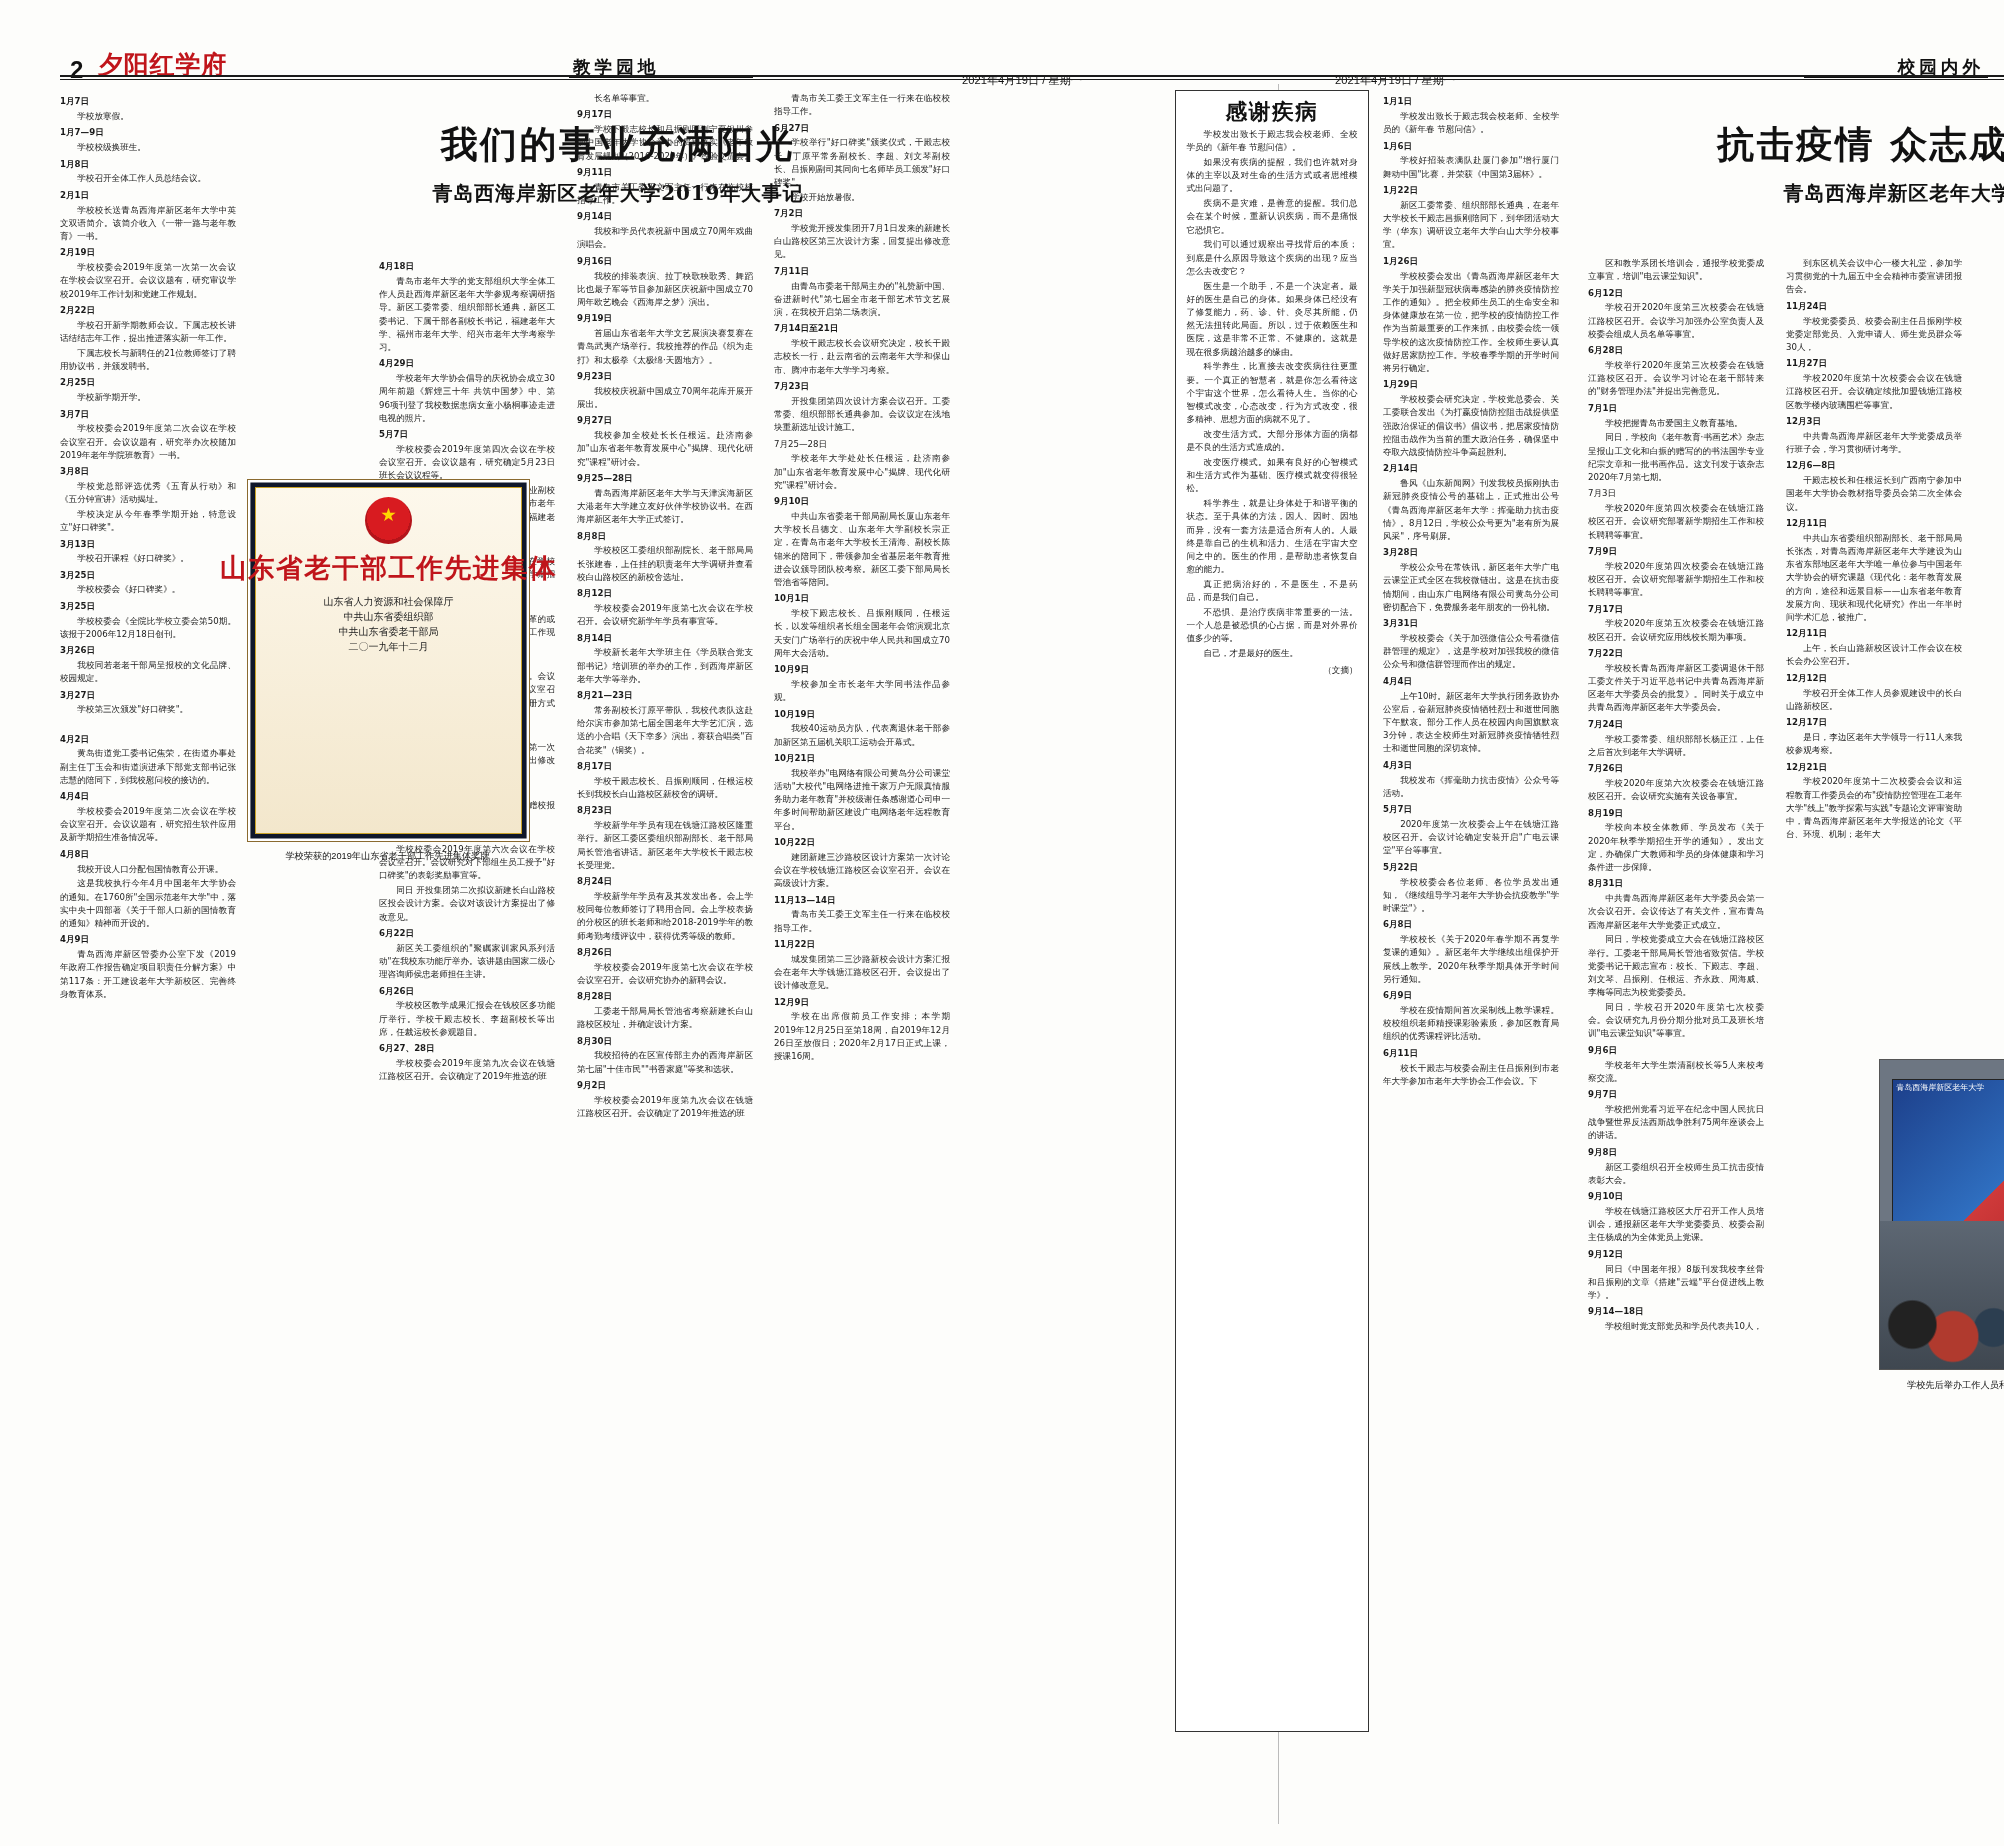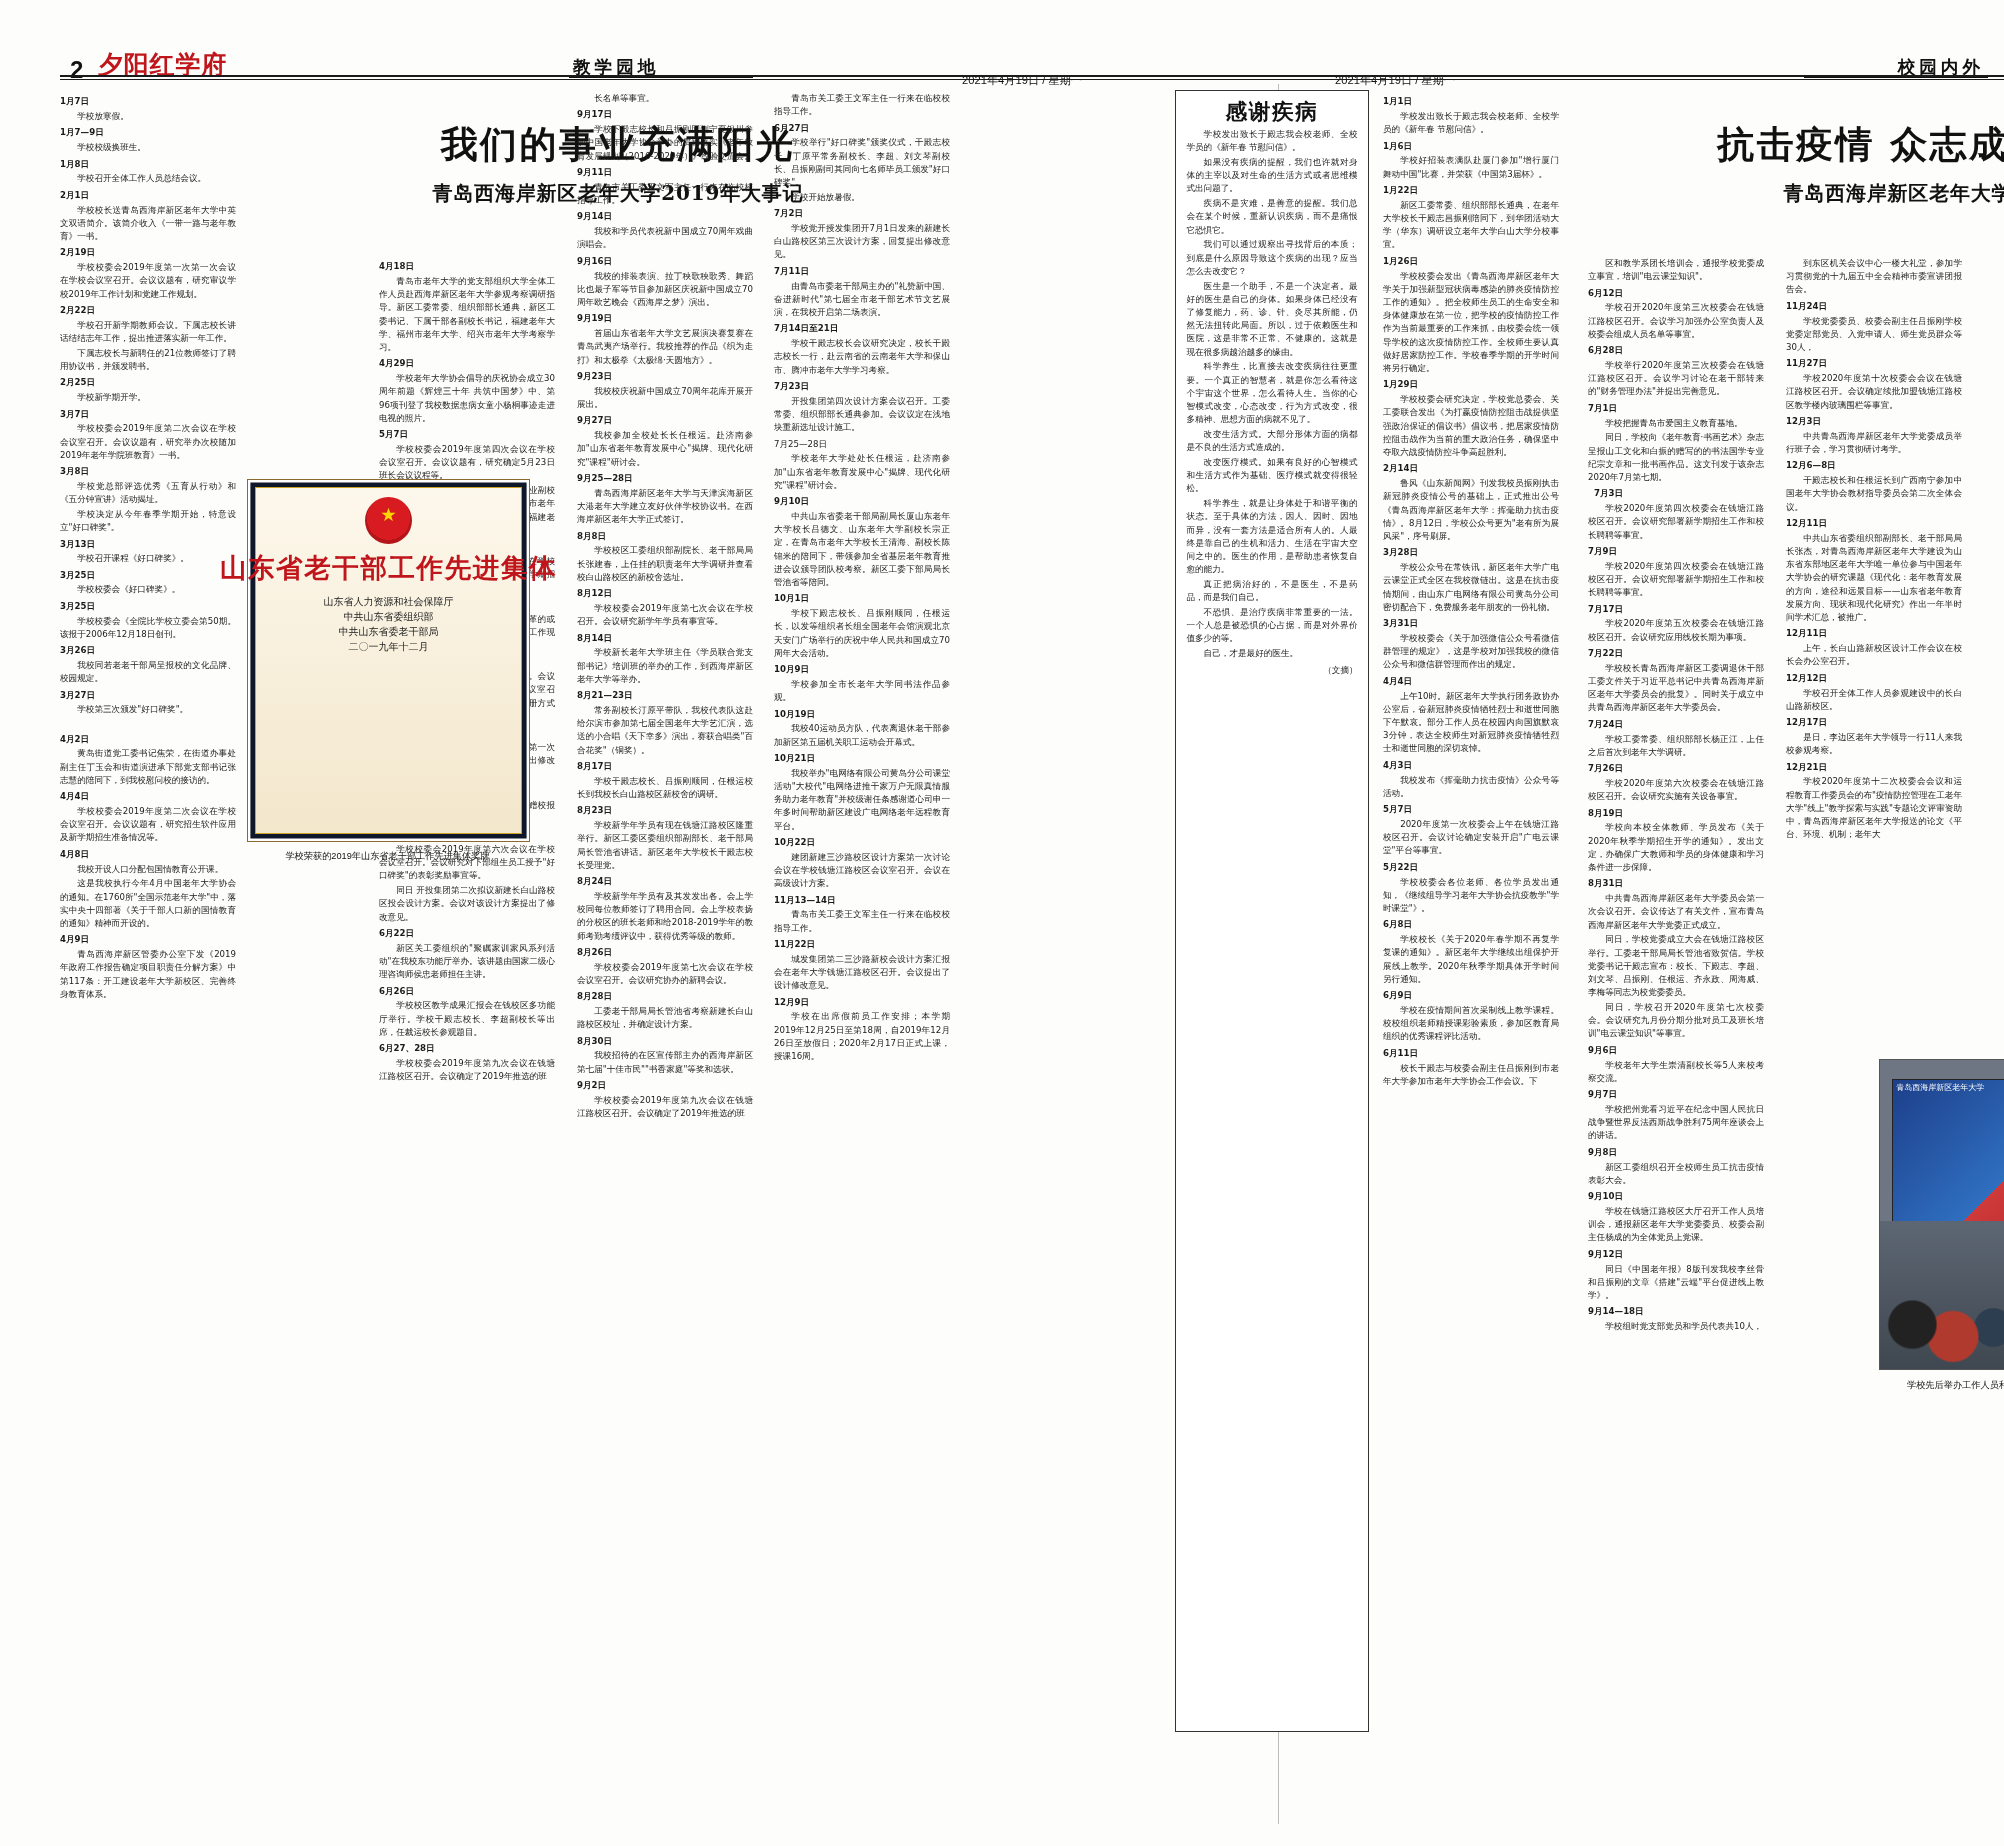--- a/index.html
+++ b/index.html
@@ -387,21 +387,21 @@
 
   <div class="col" id="col6" style="left:1588px;top:257px;width:176px;">
       <p>区和教学系团长培训会，通报学校党委成立事宜，培训"电云课堂知识"。</p>
       <p class="date" style="font-weight: bold; text-indent: 0px;">6月12日</p>
       <p>学校召开2020年度第三次校委会在钱塘江路校区召开。会议学习加强办公室负责人及校委会组成人员名单等事宜。</p>
       <p class="date" style="font-weight: bold; text-indent: 0px;">6月28日</p>
       <p>学校举行2020年度第三次校委会在钱塘江路校区召开。会议学习讨论在老干部转来的"财务管理办法"并提出完善意见。</p>
       <p class="date" style="font-weight: bold; text-indent: 0px;">7月1日</p>
       <p>学校把握青岛市爱国主义教育基地。</p>
       <p>同日，学校向《老年教育·书画艺术》杂志呈报山工文化和白振的赠写的的书法国学专业纪宗文章和一批书画作品。这文刊发于该杂志2020年7月第七期。</p>
-      <p class="date" style="font-weight: bold; text-indent: 0px; margin-left: 6px;">7月3日</p>
+      <p class="date" style="font-weight: normal; text-indent: 0px;">7月3日</p>
       <p>学校2020年度第四次校委会在钱塘江路校区召开。会议研究部署新学期招生工作和校长聘聘等事宜。</p>
       <p class="date" style="font-weight: bold; text-indent: 0px;">7月9日</p>
       <p>学校2020年度第四次校委会在钱塘江路校区召开。会议研究部署新学期招生工作和校长聘聘等事宜。</p>
       <p class="date" style="font-weight: bold; text-indent: 0px;">7月17日</p>
       <p>学校2020年度第五次校委会在钱塘江路校区召开。会议研究应用线校长期为事项。</p>
       <p class="date" style="font-weight: bold; text-indent: 0px;">7月22日</p>
       <p>学校校长青岛西海岸新区工委调退休干部工委文件关于习近平总书记中共青岛西海岸新区老年大学委员会的批复》。同时关于成立中共青岛西海岸新区老年大学委员会。</p>
       <p class="date" style="font-weight: bold; text-indent: 0px;">7月24日</p>
       <p>学校工委常委、组织部部长杨正江，上任之后首次到老年大学调研。</p>
       <p class="date" style="font-weight: bold; text-indent: 0px;">7月26日</p>

